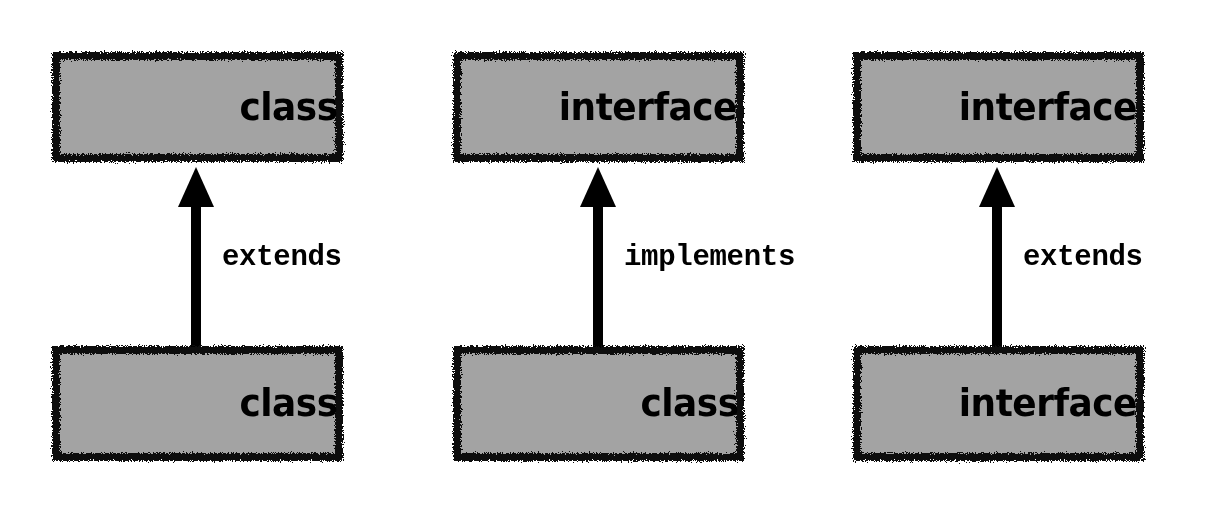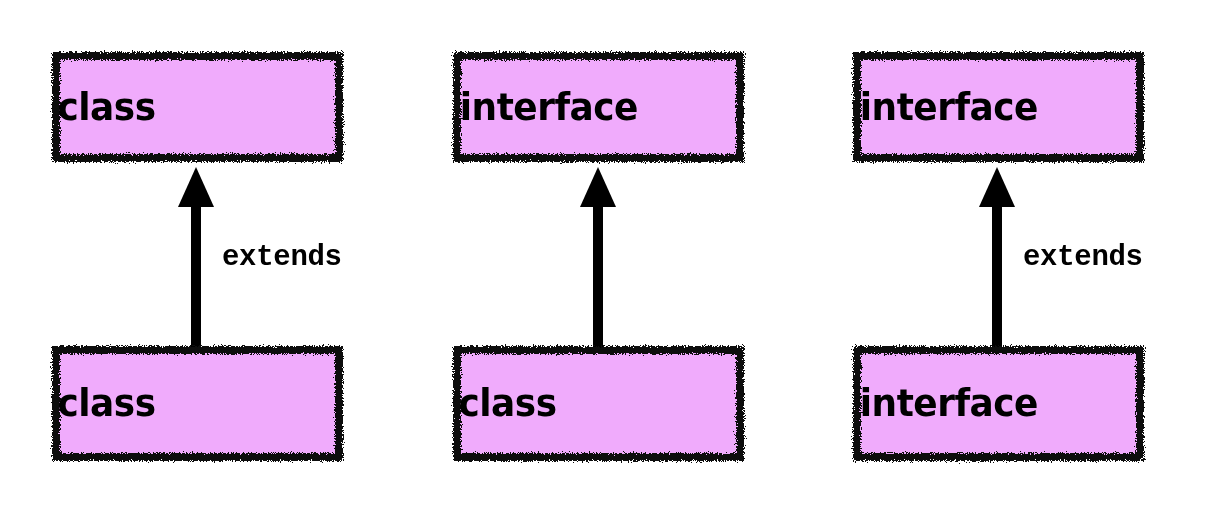--- a/index.html
+++ b/index.html
@@ -14,24 +14,24 @@
     height: 526px;
     background: #ffffff;
     overflow: hidden;
     font-family: "Liberation Sans", sans-serif;
   }
 
   
   .node {
     position: absolute;
     box-sizing: border-box;
-    background: #f0abfc;
+    background: #a3a3a3;
     display: flex;
     align-items: center;
-    justify-content: flex-start;
+    justify-content: flex-end;
     z-index: 2;
   }
   .node .rough-edge {
     position: absolute;
     left: -9px;
     top: -9px;
     width: calc(100% + 18px);
     height: calc(100% + 18px);
     pointer-events: none;
     z-index: 1;
@@ -118,20 +118,21 @@
     </svg>
     <span class="node-label">interface</span>
   </div>
 
   <div class="edge" style="left:572px; top:163px; width:52px; height:190px;">
     <svg class="edge-svg" width="52" height="190" viewBox="0 0 52 190">
       <rect x="21" y="38" width="10" height="152" fill="#000000"></rect>
       <polygon points="26,4 44,44 8,44" fill="#000000"></polygon>
     </svg>
   </div>
+  <span class="edge-label" style="left:624px; top:243px;">implements</span>
 
   <div class="node" style="left:457px; top:350px; width:283px; height:107px;">
     <svg class="rough-edge" viewBox="0 0 301 125" preserveAspectRatio="none">
       <rect x="9" y="9" width="283" height="107" fill="none" stroke="#0d0d0d" stroke-width="8" filter="url(#roughen)"></rect>
     </svg>
     <span class="node-label">class</span>
   </div>
 
   <div class="node" style="left:857px; top:56px; width:283px; height:102px;">
     <svg class="rough-edge" viewBox="0 0 301 120" preserveAspectRatio="none">

